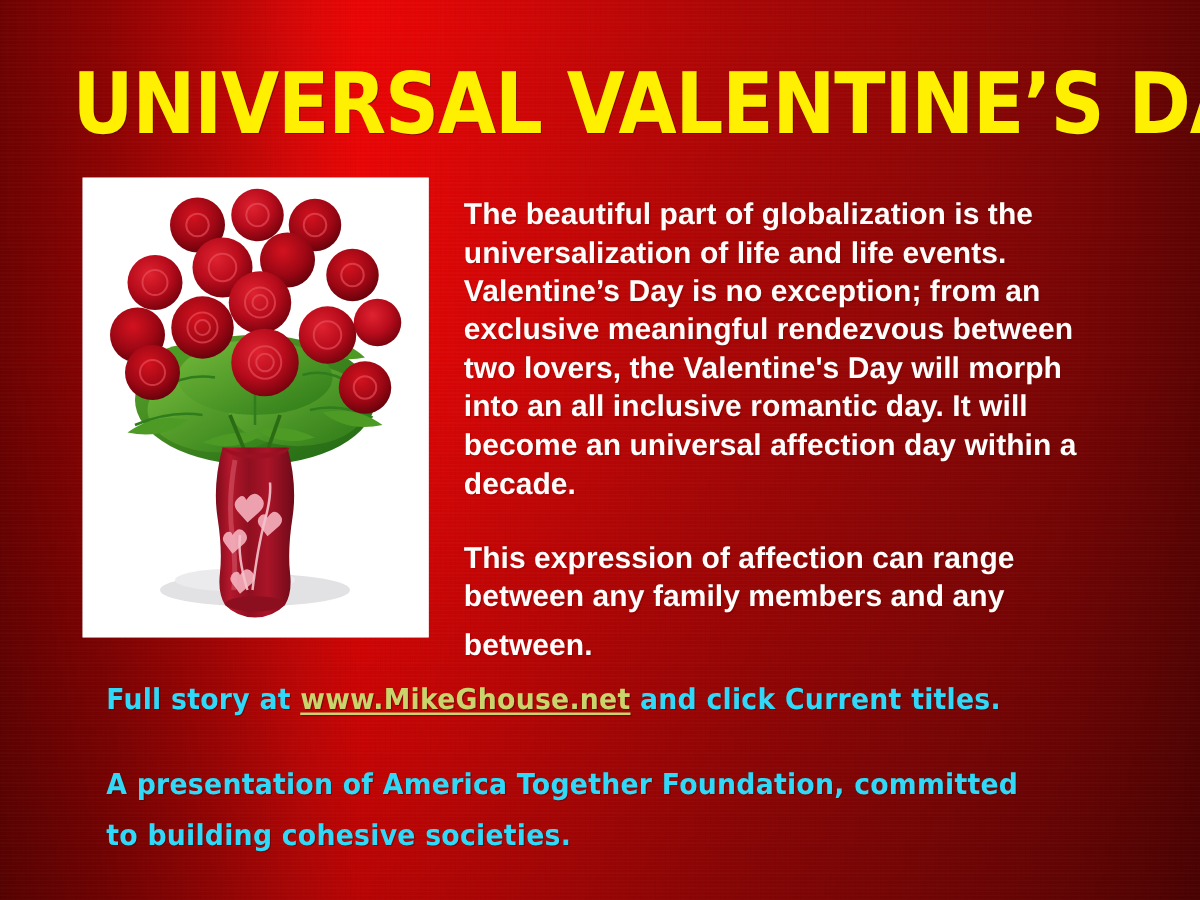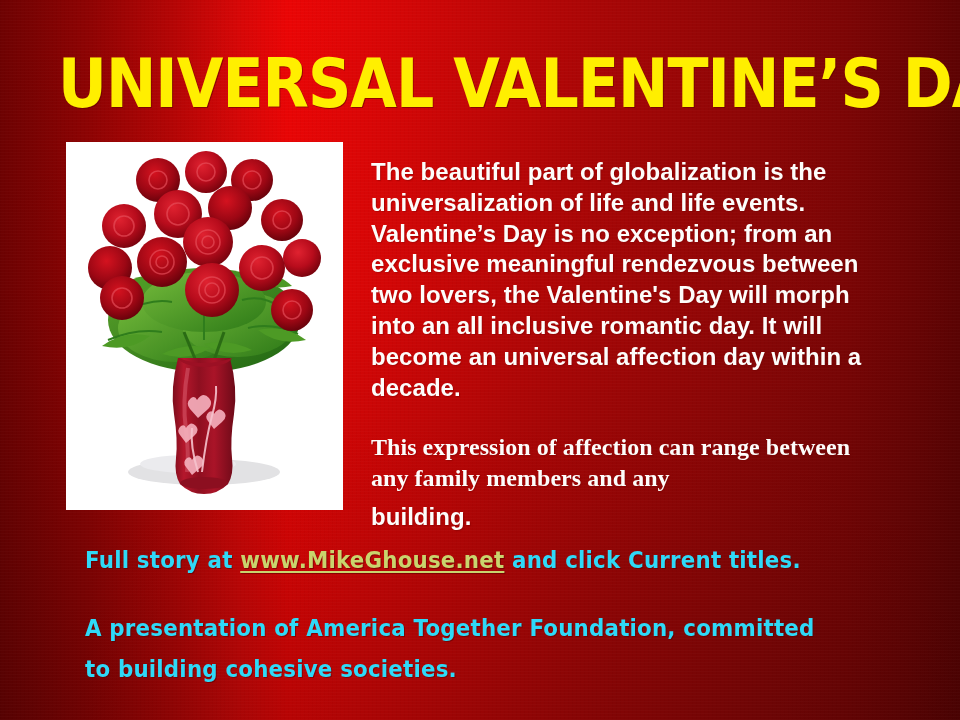--- a/index.html
+++ b/index.html
@@ -86,21 +86,21 @@
   .body-col p {
     margin: 0;
     color: #fdfdfb;
     font-family: "Liberation Sans", sans-serif;
     font-weight: 700;
     font-size: 24px;
     line-height: 30.8px;
     letter-spacing: 0.05px;
     text-shadow: 1px 1px 1px rgba(110,0,0,0.35);
   }
-  .body-col p.second { margin-top: 29px; font-family: Liberation Serif, serif; }
+  .body-col p.second { margin-top: 29px; }
   .body-col p.tail { margin-top: 6px; line-height: 34px; }
 
   
   .footer-link {
     position: absolute;
     left: 85px;
     top: 546px;
     color: #2fd9f7;
     font-family: "DejaVu Sans", sans-serif;
     font-weight: 700;
@@ -262,21 +262,21 @@
       <g stroke="#f6c3cd" stroke-width="2" fill="none" opacity="0.9">
         <path d="M136 330 q4 -34 10 -56 q5 -18 4 -30"></path>
         <path d="M132 330 q-8 -26 -6 -44"></path>
       </g>
     </svg>
   </div>
 
   <div class="body-col">
     <p>The beautiful part of globalization is the universalization of life and life events. Valentine’s Day is no exception; from an exclusive meaningful rendezvous between two lovers, the Valentine's Day will morph into an all inclusive romantic day. It will become an universal affection day within a decade.</p>
     <p class="second">This expression of affection can range between any family members and any</p>
-    <p class="tail">building.</p>
+    <p class="tail">between.</p>
   </div>
 
   <div class="footer-link">
     <span>Full story at </span><span class="url">www.MikeGhouse.net</span><span> and click Current titles.</span>
   </div>
 
   <div class="footer-note">A presentation of America Together Foundation, committed to building cohesive societies.</div>
 </div>
 
 </body></html>

